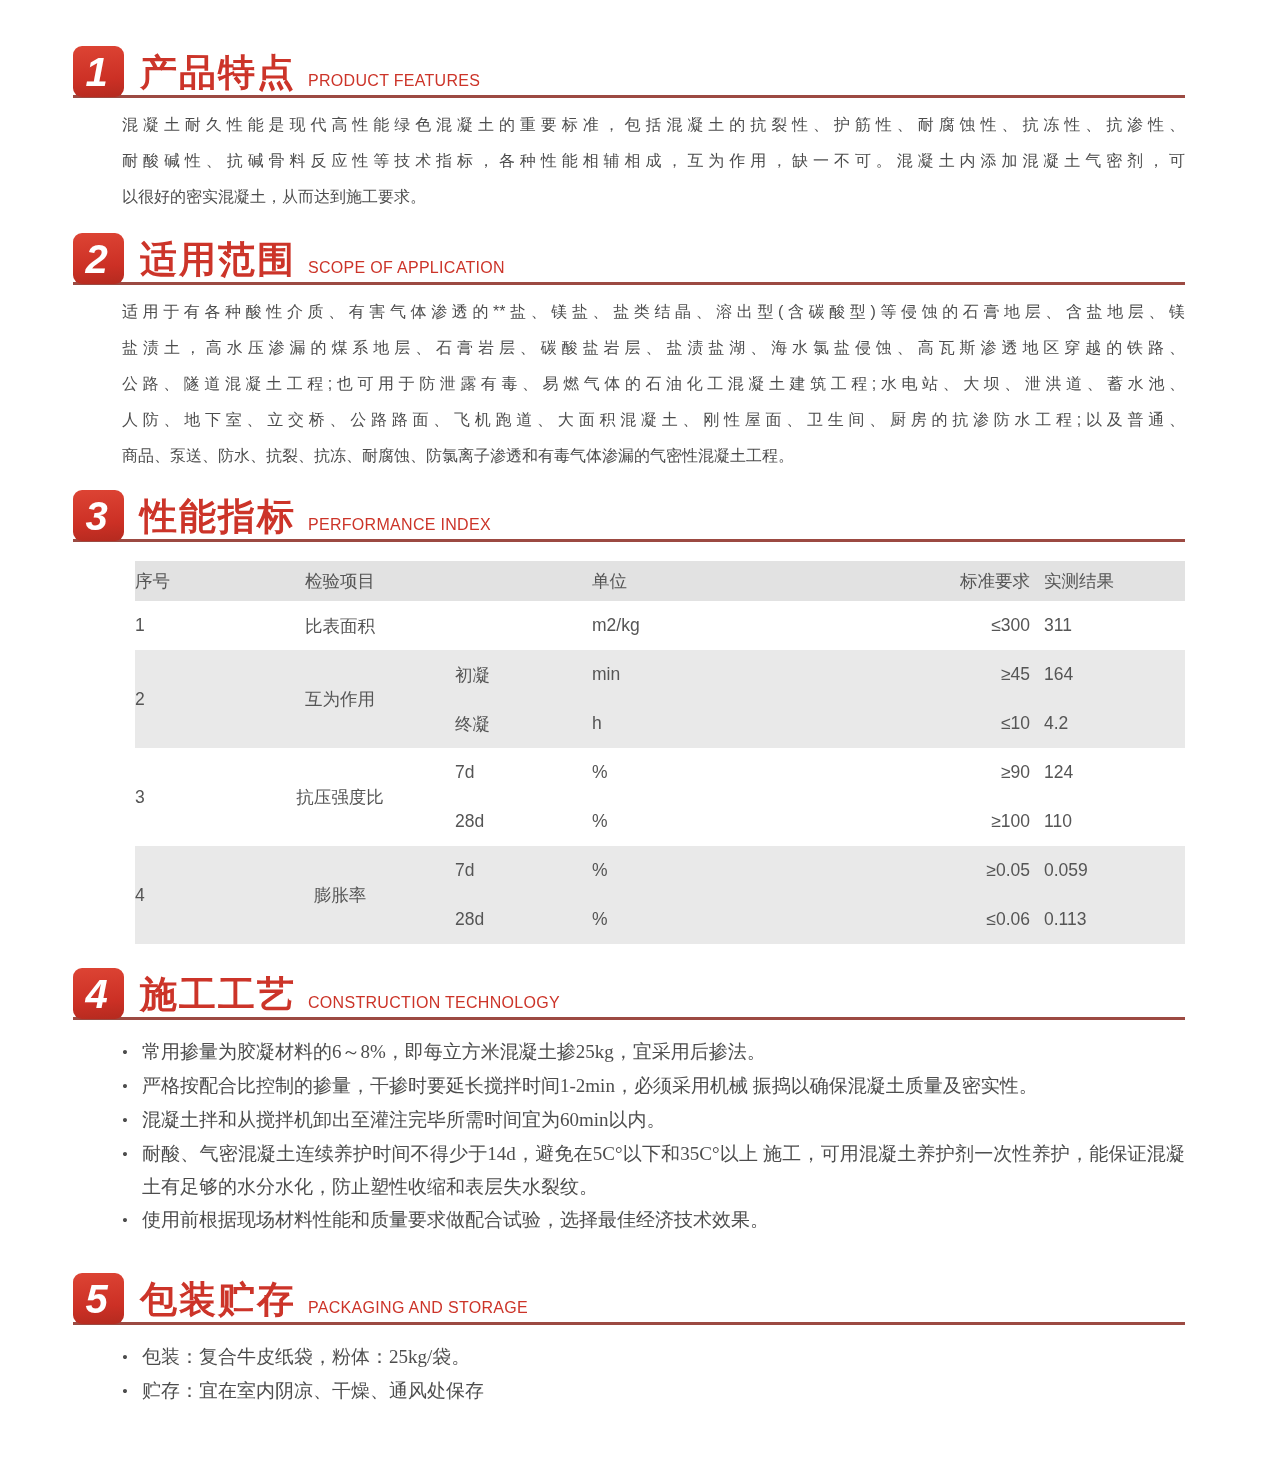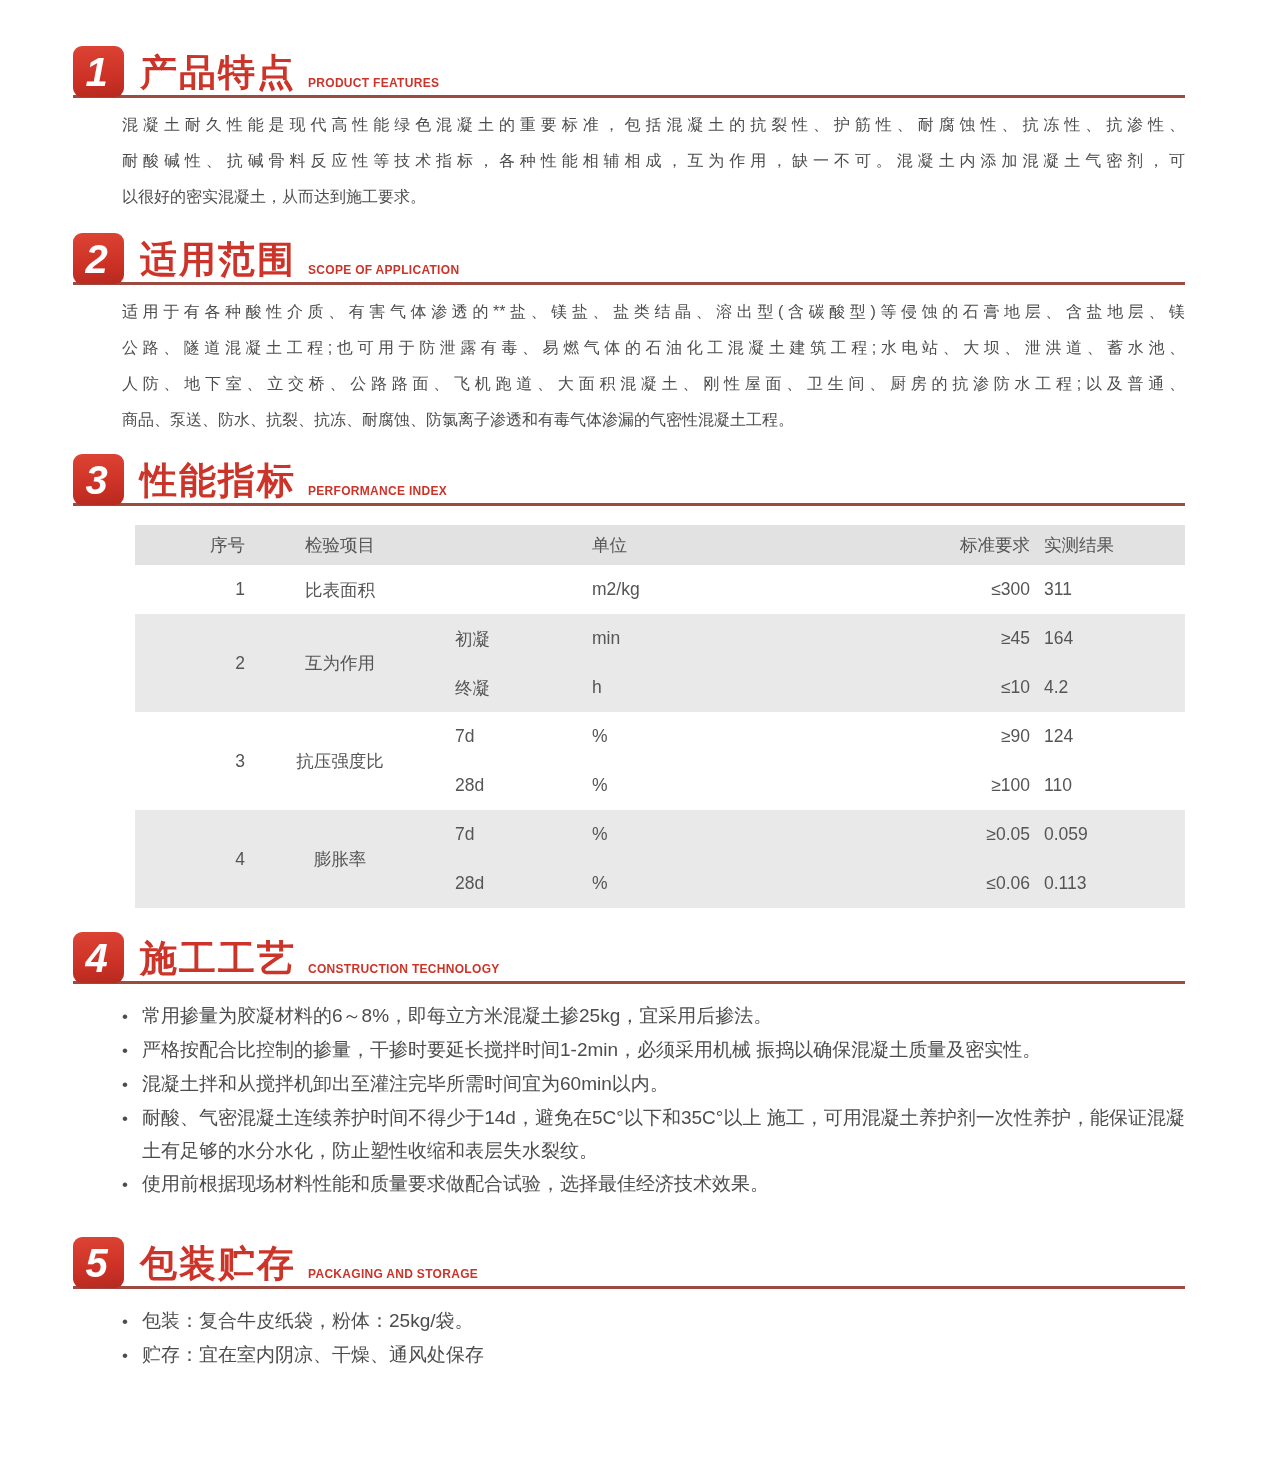--- a/index.html
+++ b/index.html
@@ -35,50 +35,50 @@
   }
   .badge-num{
     color:#ffffff;font-size:40px;font-weight:bold;font-style:italic;
     line-height:1;padding-right:4px;
   }
   .title-zh{
     font-size:37px;font-weight:800;color:var(--accent);
     line-height:1;margin:0 12px 4px 16px;letter-spacing:2px;
   }
   .title-en{
-    font-size:12px;font-weight:700;color:var(--accent);
+    font-size:16px;font-weight:400;color:var(--accent);
     line-height:1;margin-bottom:6px;letter-spacing:0.3px;
   }
 
   
   .para{margin:9px 95px 0 122px;}
   .pline{
     font-size:16px;line-height:36px;color:var(--text);
     text-align:justify;text-align-last:justify;
   }
   .pline.last{text-align-last:left;}
 
   
   .bullets{margin:15px 95px 0 122px;}
-  .bullet{display:flex;font-size:19px;line-height:33px;color:var(--text);}
+  .bullet{display:flex;font-size:19px;line-height:33px;color:var(--text);font-family:Liberation Serif, serif;}
   .bullet .dot{flex:none;width:20px;}
   .bullet .dot::before{content:"\2022";font-size:17px;}
   .bullet .btext{flex:1;text-align:justify;}
 
   
   .spec-table{
     margin:19px 95px 0 135px;
     width:1050px;border-collapse:collapse;table-layout:fixed;
     font-size:17.5px;color:#555555;
   }
   .spec-table th{
     background:var(--th-bg);font-weight:normal;height:40px;
   }
   .spec-table td{height:49px;}
-  .spec-table .c-no{width:110px;text-align:right;}
+  .spec-table .c-no{width:110px;text-align:left;}
   .spec-table .c-item{width:190px;text-align:center;}
   .spec-table .c-sub{width:145px;text-align:left;padding-left:20px;}
   .spec-table .c-unit{width:215px;text-align:left;padding-left:12px;}
   .spec-table .c-std{width:235px;text-align:right;padding-left:18px;}
   .spec-table .c-res{width:155px;text-align:left;padding-left:14px;}
   .spec-table tr.g-gray td{background:var(--stripe);}
   .spec-table tr.g-white td{background:#ffffff;}
 
   
   .sec-2{margin-top:18px;}
@@ -109,20 +109,21 @@
   <section class="sec sec-2">
     <div class="sec-header">
       <div class="badge">
         <span class="badge-num">2</span>
       </div>
       <h2 class="title-zh">适用范围</h2>
       <span class="title-en">SCOPE OF APPLICATION</span>
     </div>
     <div class="para">
       <div class="pline">适用于有各种酸性介质、有害气体渗透的**盐、镁盐、盐类结晶、溶出型(含碳酸型)等侵蚀的石膏地层、含盐地层、镁</div>
+      <div class="pline">盐渍土，高水压渗漏的煤系地层、石膏岩层、碳酸盐岩层、盐渍盐湖、海水氯盐侵蚀、高瓦斯渗透地区穿越的铁路、</div>
       <div class="pline">公路、隧道混凝土工程;也可用于防泄露有毒、易燃气体的石油化工混凝土建筑工程;水电站、大坝、泄洪道、蓄水池、</div>
       <div class="pline">人防、地下室、立交桥、公路路面、飞机跑道、大面积混凝土、刚性屋面、卫生间、厨房的抗渗防水工程;以及普通、</div>
       <div class="pline last">商品、泵送、防水、抗裂、抗冻、耐腐蚀、防氯离子渗透和有毒气体渗漏的气密性混凝土工程。</div>
     </div>
   </section>
 
   <section class="sec sec-3">
     <div class="sec-header">
       <div class="badge">
         <span class="badge-num">3</span>

